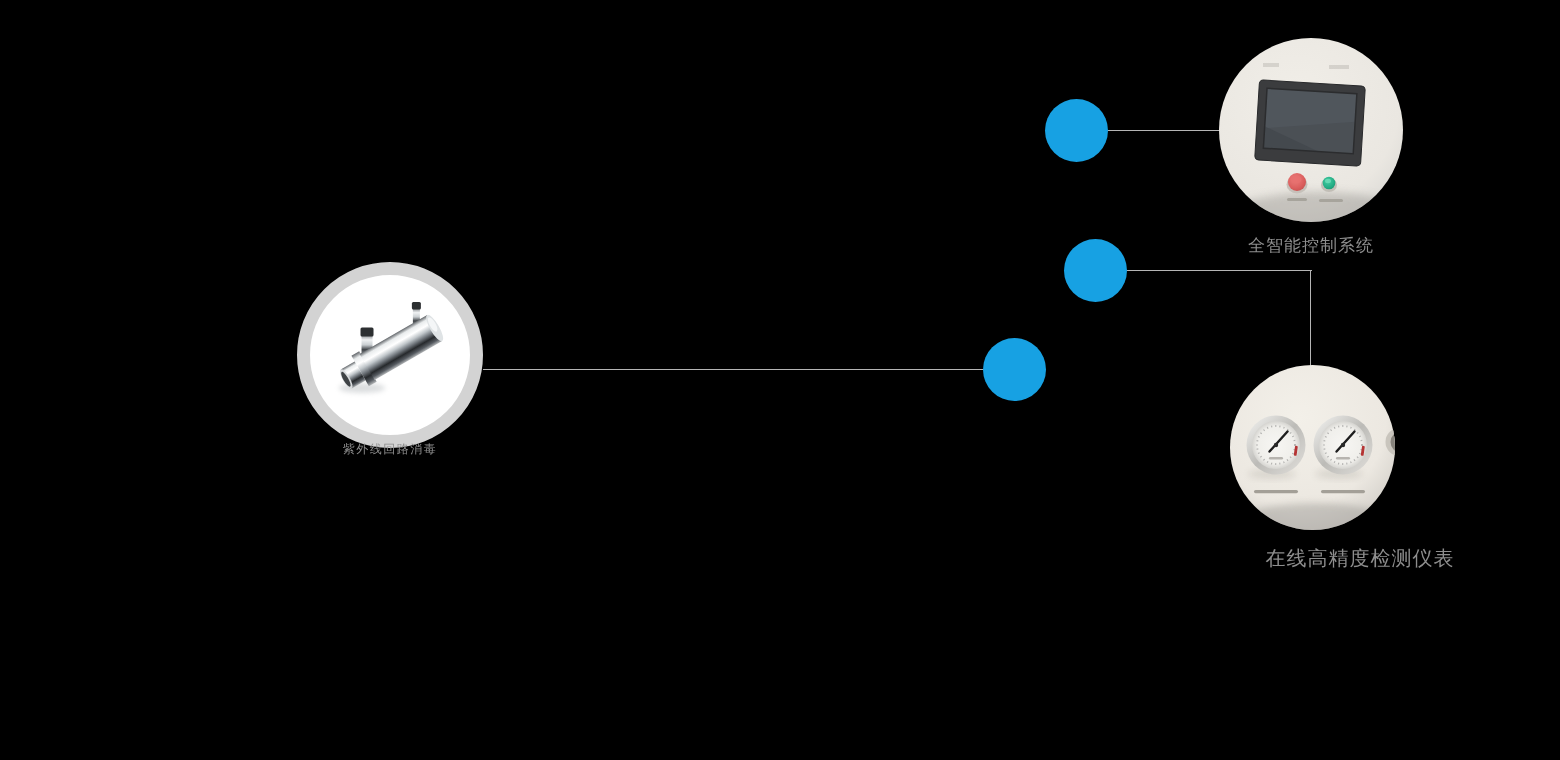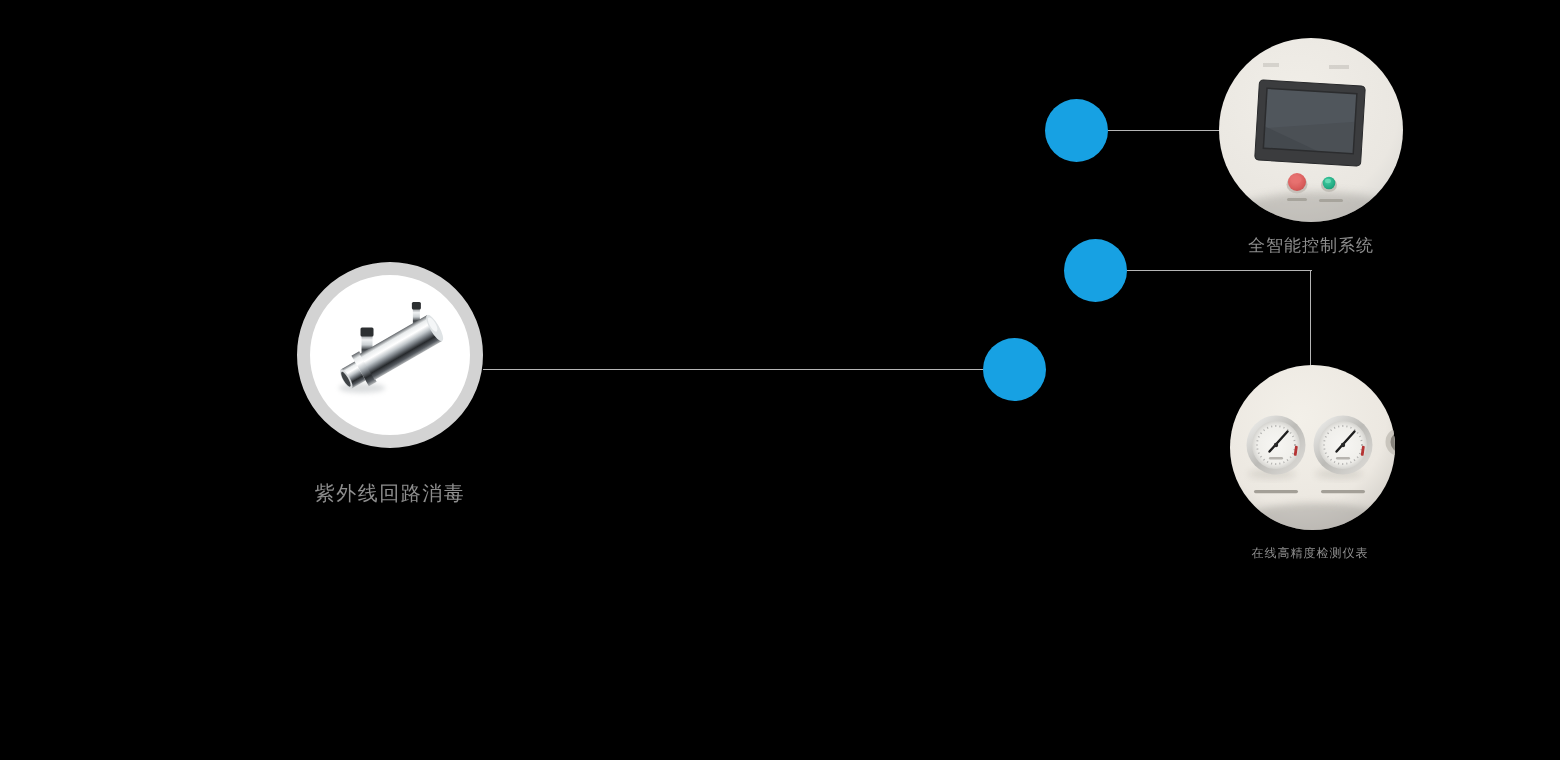--- a/index.html
+++ b/index.html
@@ -4,23 +4,23 @@
 <style>
   html,body{margin:0;padding:0;background:#000;}
   #canvas{position:relative;width:1560px;height:760px;background:var(--background,#000);overflow:hidden;font-family:"Liberation Sans",sans-serif;}
   .line{position:absolute;background:var(--line,#bbb);}
   .dot{position:absolute;width:63px;height:63px;border-radius:50%;background:var(--accent,#17a1e3);}
   .node-circle{position:absolute;border-radius:50%;overflow:hidden;}
   #uv-circle{left:297px;top:262px;width:160px;height:160px;border:13px solid var(--ring,#d3d3d3);background:#fff;}
   #control-circle{left:1219px;top:38px;width:184px;height:184px;}
   #gauge-circle{left:1230px;top:365px;width:165px;height:165px;}
   .node-label{position:absolute;color:var(--label,#8e8e8e);font-weight:normal;text-align:center;transform:translateX(-50%);white-space:nowrap;}
-  #uv-label{left:390px;top:480px;font-size:20px;letter-spacing:1.5px;}
+  #uv-label{left:390px;top:441px;font-size:12px;letter-spacing:1.5px;}
   #control-label{left:1311px;top:234px;font-size:17px;letter-spacing:1px;}
-  #gauge-label{left:1310px;top:545px;font-size:12px;letter-spacing:1px;}
+  #gauge-label{left:1360px;top:545px;font-size:20px;letter-spacing:1px;}
   svg{display:block;}
 </style>
 </head>
 <body>
 
 <div id="canvas" style="--background: #000000; --accent: #17a1e3; --line: #b5b5b5; --label: #8e8e8e; --ring: #d3d3d3;">
 
   <div class="line" style="left:483px;top:369px;width:533px;height:1px;"></div>
   <div class="line" style="left:1077px;top:130px;width:146px;height:1px;"></div>
   <div class="line" style="left:1096px;top:270px;width:216px;height:1px;"></div>

